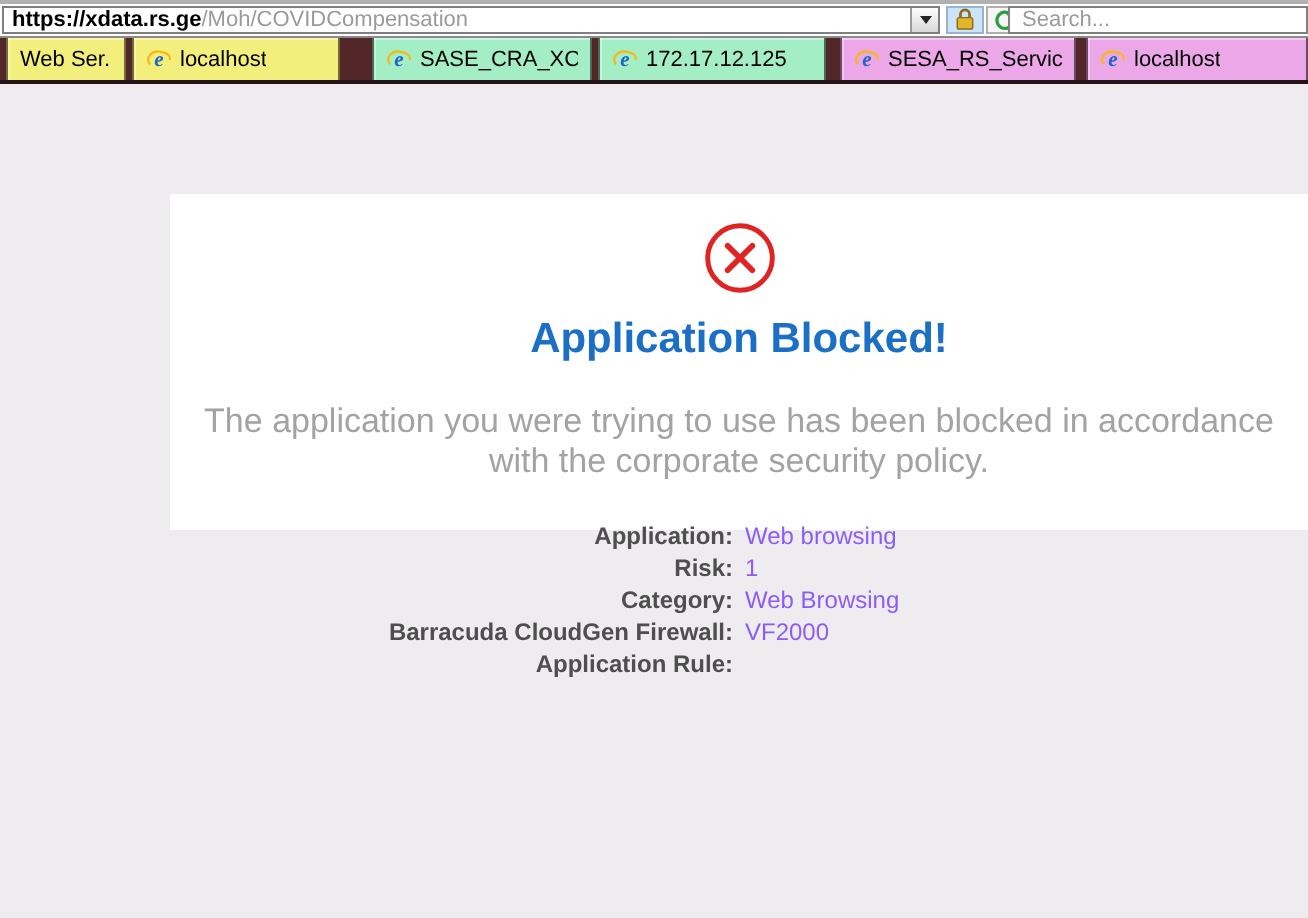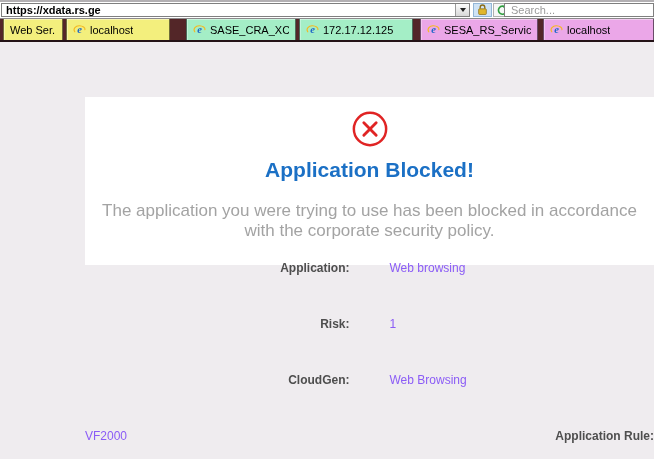--- a/index.html
+++ b/index.html
@@ -113,33 +113,33 @@
     color: #a3a3a3;
   }
   .details {
     margin-top: 19px;
     display: grid;
     grid-template-columns: 1fr 1fr;
     column-gap: 6px;
     row-gap: 0;
     font-size: 12px;
     line-height: 16px;
-    gap: 40px;
   }
   .det-label { text-align: right; font-weight: bold; color: #4e4e4e; }
   .det-value { text-align: left; color: #8b5cf6; }
 </style>
 </head>
 <body>
 
 <div class="top-edge"></div>
 
 <div class="address-row">
   <div class="url-field">
     <span class="url-bold">https://xdata.rs.ge</span>
+      <span class="url-path">/Moh/COVIDCompensation</span>
     <div class="combo-btn">
       <span class="tri-down"></span>
     </div>
   </div>
   <div class="mini-btn lock-btn">
     <svg viewBox="0 0 12 13" width="11" height="12">
       <path d="M3.5 5.2 V3.6 a2.5 2.6 0 0 1 5 0 V5.2" fill="none" stroke="#8a6d1a" stroke-width="1.5"></path>
       <rect x="1.8" y="5.2" width="8.4" height="6.2" rx="1" fill="#e0b62c" stroke="#8a6d1a" stroke-width="0.8"></rect>
     </svg>
   </div>
@@ -213,19 +213,20 @@
         <path d="M13.5 13.5 L26.5 26.5 M26.5 13.5 L13.5 26.5" stroke="#e02424" stroke-width="3" stroke-linecap="round"></path>
       </svg>
     </div>
     <div class="block-title">Application Blocked!</div>
     <div class="block-message">The application you were trying to use has been blocked in accordance with the corporate security policy.</div>
     <div class="details">
       <div class="det-label">Application:</div>
       <div class="det-value">Web browsing</div>
       <div class="det-label">Risk:</div>
       <div class="det-value">1</div>
-      <div class="det-label">CloudGen:</div>
+      <div class="det-label">Category:</div>
       <div class="det-value">Web Browsing</div>
+      <div class="det-label">Barracuda CloudGen Firewall:</div>
       <div class="det-value">VF2000</div>
       <div class="det-label">Application Rule:</div>
     </div>
   </div>
 </div>
 
 </body></html>

